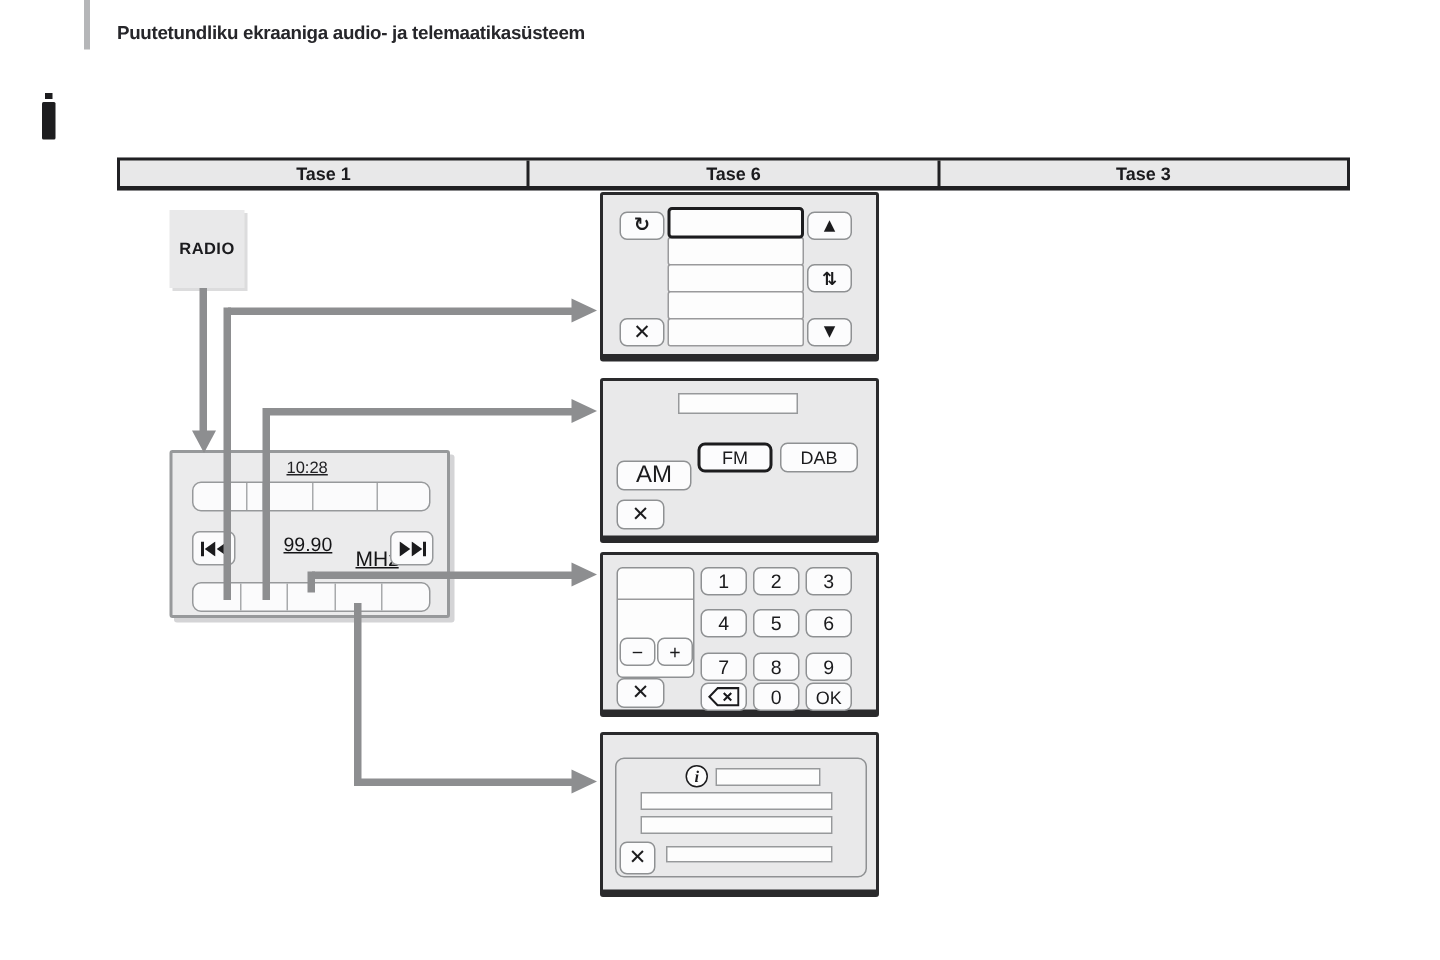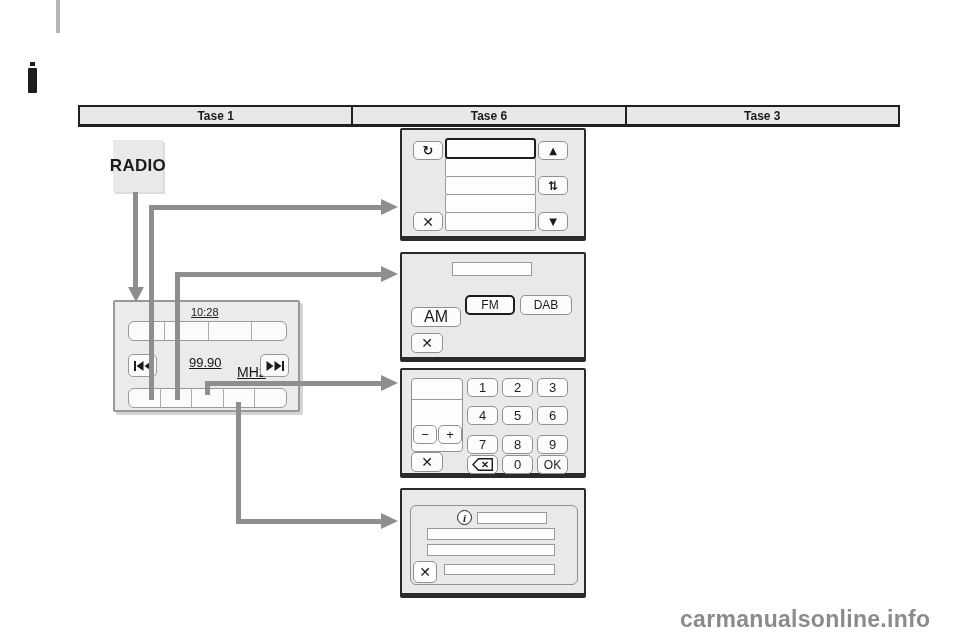--- a/index.html
+++ b/index.html
@@ -17,21 +17,21 @@
 
   
   .levels-header{left:78px;top:105px;width:822px;height:22px;display:flex;background:#e8e8e9;
                  border:2px solid #202023;border-bottom-width:3px;box-sizing:border-box;}
   .level-cell{flex:1;display:flex;align-items:center;justify-content:center;font-size:12px;
               font-weight:bold;color:#1b1b1e;border-right:2px solid #202023;}
   .level-cell:last-child{border-right:none;}
 
   
   .radio-btn{left:113px;top:140px;width:50px;height:52px;background:#e9e9ea;display:flex;
-             align-items:center;justify-content:center;font-weight:bold;font-size:17px;
+             align-items:center;justify-content:center;font-weight:bold;font-size:11px;
              letter-spacing:0.3px;box-shadow:2px 2px 0 #dcdcdd;}
 
   
   .main-screen{left:113px;top:300px;width:187px;height:112px;background:#ebebec;
                border:2px solid #97999b;border-radius:2px;box-sizing:border-box;
                box-shadow:3px 3px 0 #d4d4d6;}
   .main-screen > div{position:absolute;text-decoration:underline;}
   .ms-time{left:76px;top:4px;font-size:11px;color:#212124;}
   .ms-bar{background:#fbfbfc;border:1px solid #97999b;border-radius:6px;display:flex;box-sizing:border-box;}
   .ms-topbar{left:13px;top:19px;width:159px;height:20px;}
@@ -112,20 +112,21 @@
   .s4 .b-close{left:11px;top:71px;width:24px;height:22px;}
 
   .watermark{left:680px;top:606px;font-size:23px;font-weight:bold;color:#8a8b8c;letter-spacing:0.3px;}
 </style>
 </head>
 <body>
 
 <div class="canvas">
 
   <div class="abs top-rule"></div>
+  <div class="abs breadcrumb">Puutetundliku ekraaniga audio- ja telemaatikasüsteem</div>
   <div class="abs chapter-marker">
     <span class="cm-a"></span>
     <span class="cm-b"></span>
   </div>
 
   <div class="abs levels-header">
     <div class="level-cell">Tase 1</div>
     <div class="level-cell">Tase 6</div>
     <div class="level-cell">Tase 3</div>
   </div>
@@ -297,15 +298,14 @@
     <div class="info-ic">i</div>
     <div class="field f1"></div>
     <div class="field f2"></div>
     <div class="field f3"></div>
     <div class="field f4"></div>
     <div class="btn b-close">
       <span class="ic ic-x">✕</span>
     </div>
   </div>
 
-  <div class="abs watermark">carmanualsonline.info</div>
 
 </div>
 
 </body></html>

